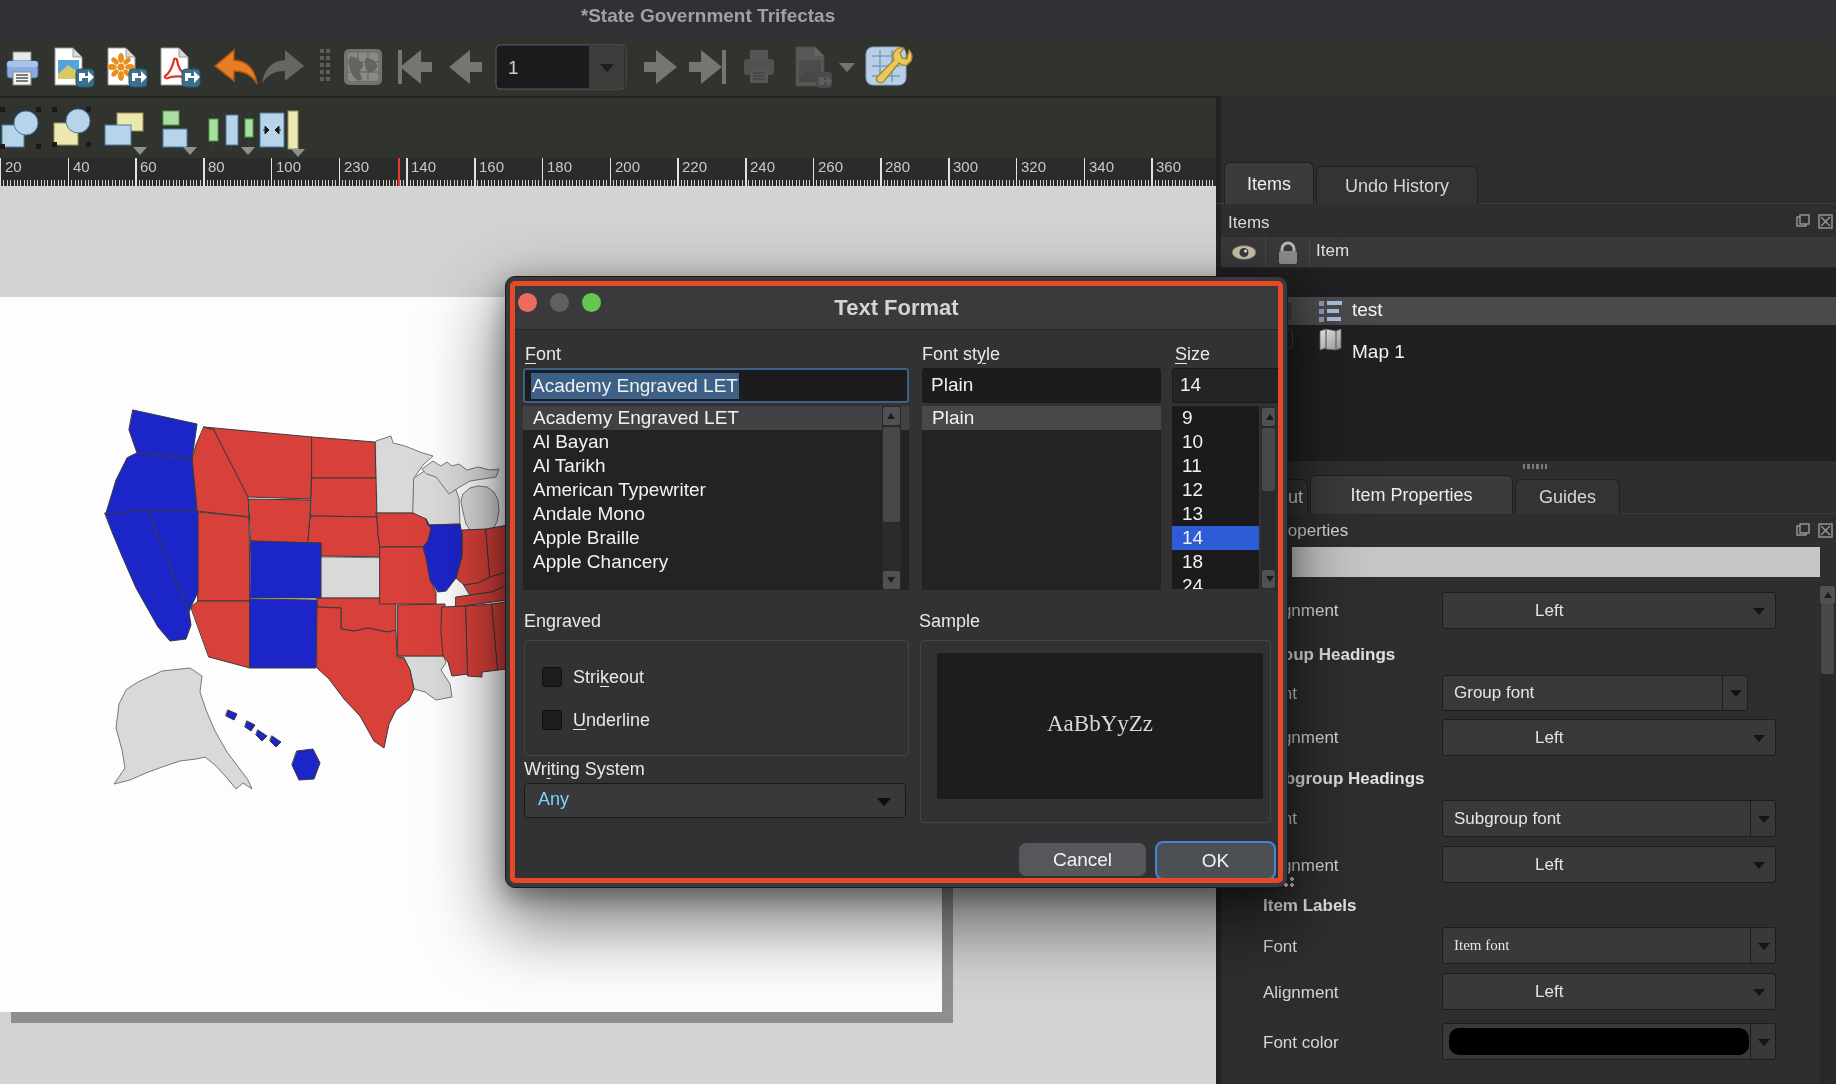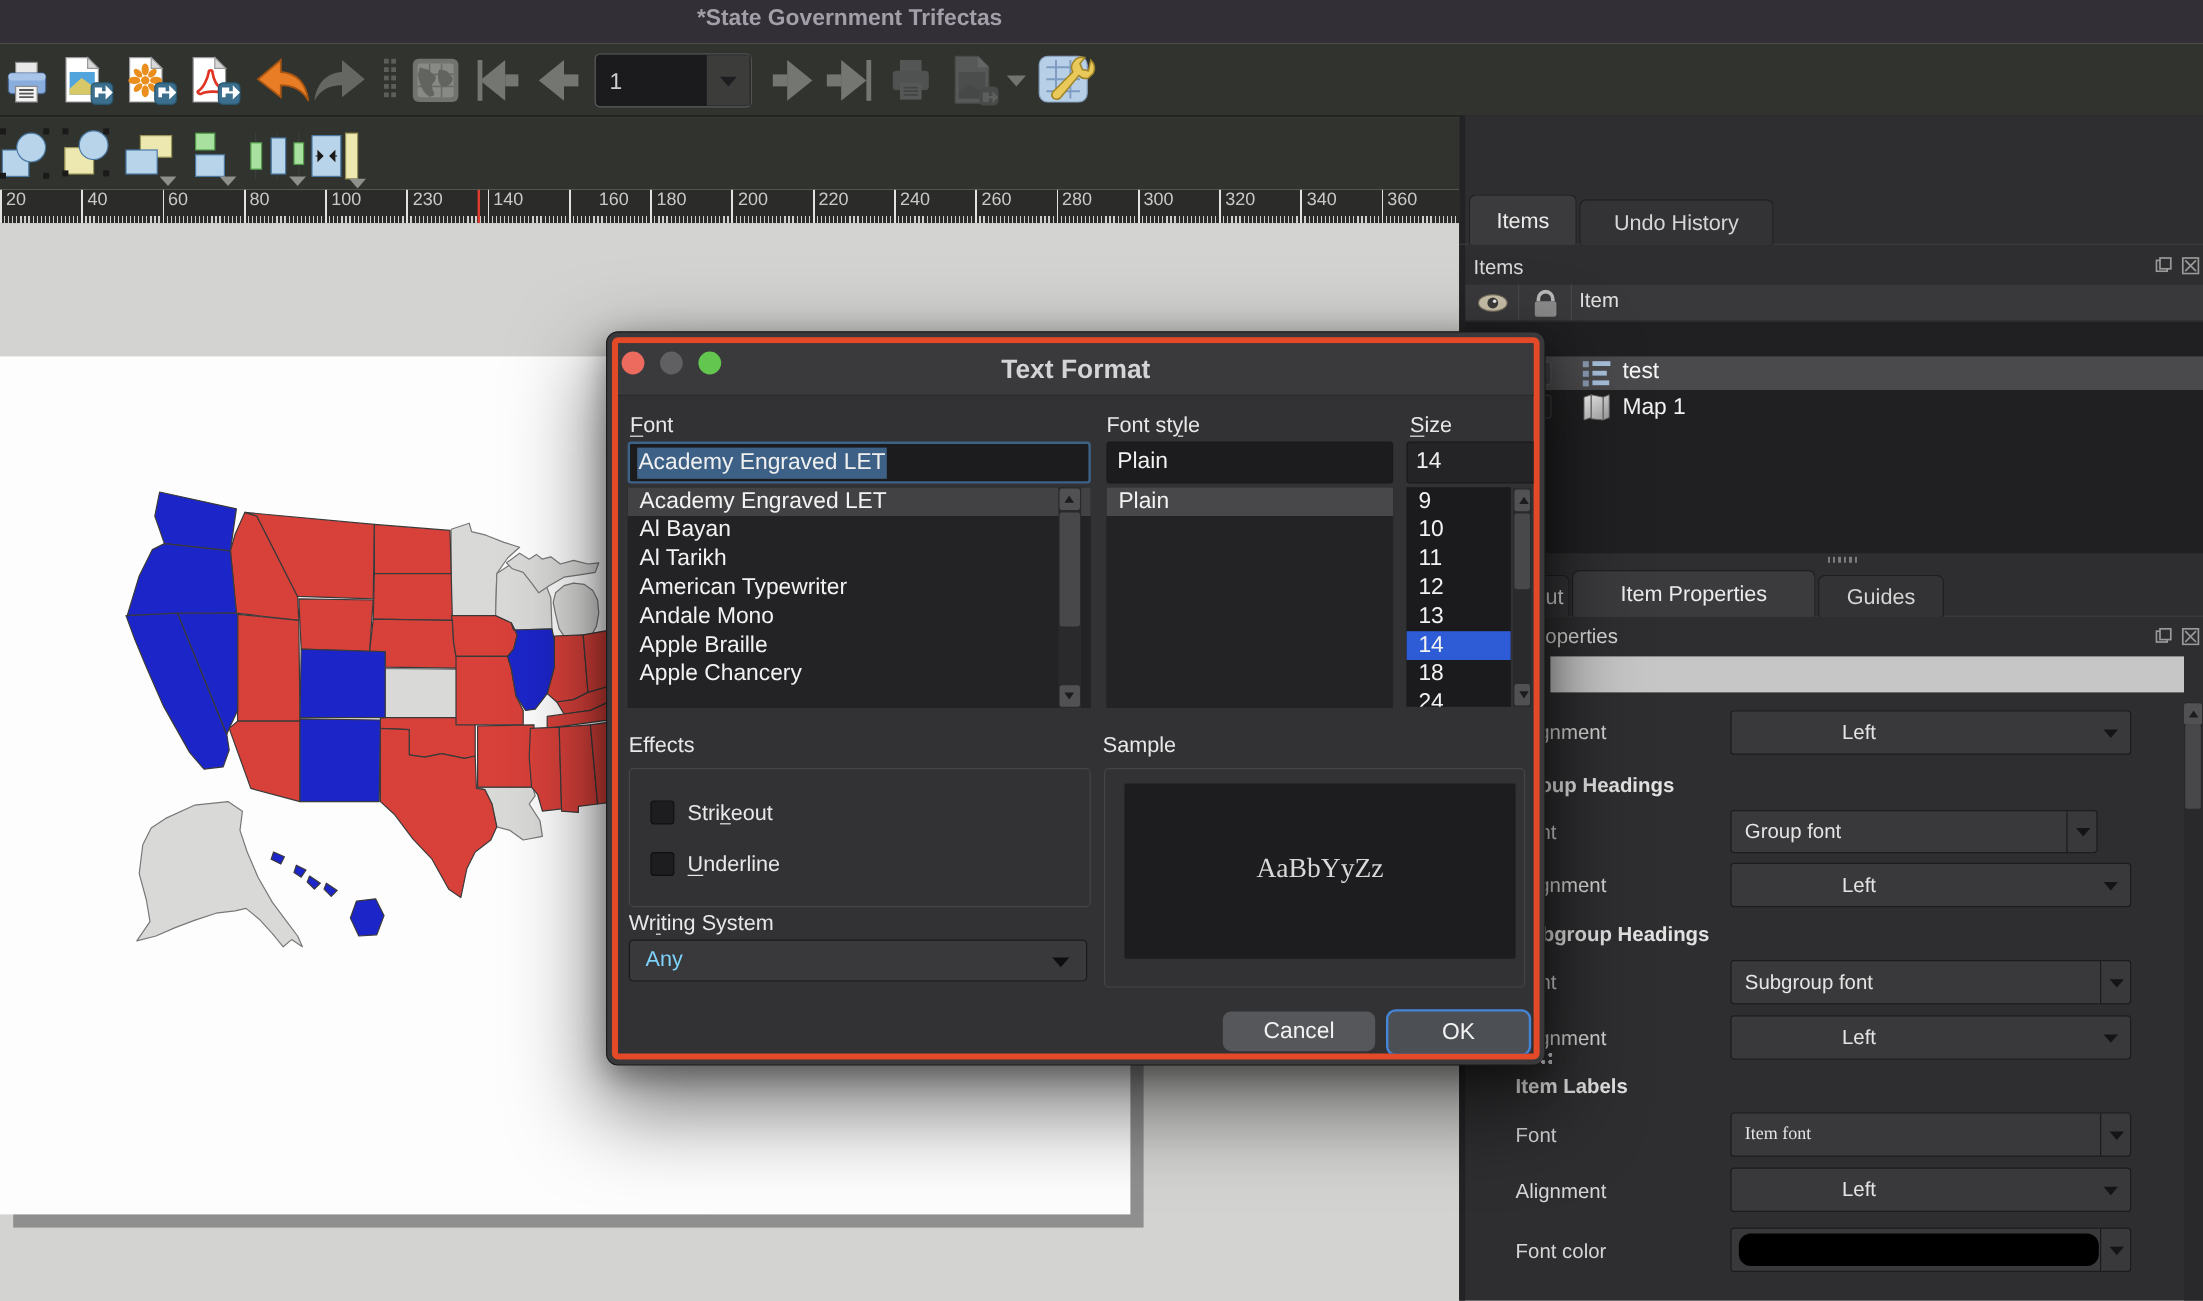--- a/index.html
+++ b/index.html
@@ -242,21 +242,21 @@
  <div class="abs" style="left:0;top:22px;width:1216px;height:6px;background:repeating-linear-gradient(90deg,#cfcfcd 0,#cfcfcd 1px,transparent 1px,transparent 3.3865px);"></div>
  <div class="abs" style="left:0;top:0;width:1216px;height:28px;background:repeating-linear-gradient(90deg,#e2e2e0 0,#e2e2e0 1.5px,transparent 1.5px,transparent 67.73px);"></div>
  <div class="abs" style="left:398px;top:0;width:2px;height:28px;background:#e03c2f;"></div>
  <span class="rnum" style="left:5px;">20</span>
  <span class="rnum" style="left:73px;">40</span>
  <span class="rnum" style="left:140px;">60</span>
  <span class="rnum" style="left:208px;">80</span>
  <span class="rnum" style="left:276px;">100</span>
  <span class="rnum" style="left:344px;">230</span>
  <span class="rnum" style="left:411px;">140</span>
- <span class="rnum" style="left:479px;margin-left:20px;">160</span>
+ <span class="rnum" style="left:479px;">160</span>
  <span class="rnum" style="left:547px;">180</span>
  <span class="rnum" style="left:615px;">200</span>
  <span class="rnum" style="left:682px;">220</span>
  <span class="rnum" style="left:750px;">240</span>
  <span class="rnum" style="left:818px;">260</span>
  <span class="rnum" style="left:885px;">280</span>
  <span class="rnum" style="left:953px;">300</span>
  <span class="rnum" style="left:1021px;">320</span>
  <span class="rnum" style="left:1089px;">340</span>
  <span class="rnum" style="left:1156px;">360</span>
@@ -367,21 +367,21 @@
   <div class="cb" style="left:52px;top:4px;background:#232325;border-color:#3e3e40;"></div>
   <svg class="abs" style="left:97px;top:3px;" width="25" height="23" viewBox="0 0 25 23">
    <defs>
           <linearGradient id="mapg" x1="0" y1="0" x2="1" y2="1">
     <stop offset="0" stop-color="#fafafa"></stop>
             <stop offset="1" stop-color="#9a9a9a"></stop>
           </linearGradient>
         </defs>
    <path d="M2 3l6-2v19l-6 2zM8 1l10 2v19L8 21zM18 3l5-2v19l-5 2z" fill="url(#mapg)" stroke="#6a6a6a" stroke-width="0.8"></path>
   </svg>
-  <span style="position:absolute;left:131px;top:4px;font-size:19px;color:#f2f2f2;">Map 1</span>
+  <span style="position:absolute;left:131px;top:16px;font-size:19px;color:#f2f2f2;">Map 1</span>
  </div>
 </div>
 
 <div class="abs" style="left:1523px;top:464px;width:26px;height:5px;z-index:2;background:repeating-linear-gradient(90deg,#7a7a7c 0,#7a7a7c 2px,transparent 2px,transparent 4.5px);"></div>
 
 <div class="abs" style="left:1216px;top:513px;width:620px;height:1px;background:#3c3c3e;z-index:2;"></div>
 <div class="tab inactive abs" style="left:1210px;top:479px;width:98px;height:35px;line-height:35px;z-index:2;text-align:right;padding-right:4px;">Layout</div>
 <div class="tab active abs" style="left:1310px;top:475px;width:203px;height:39px;line-height:39px;z-index:3;">Item Properties</div>
 <div class="tab inactive abs" style="left:1515px;top:479px;width:105px;height:35px;line-height:35px;z-index:2;">Guides</div>
 <div class="abs" style="left:1233px;top:521px;font-size:17px;color:#d8d8d8;z-index:2;">Item Properties</div>
@@ -475,21 +475,21 @@
    <div class="drow" style="background:#2e5bd6;">14</div>
    <div class="drow">18</div>
    <div class="drow">24</div>
   </div>
   <div class="sbar" style="left:746px;top:121px;height:182px;width:15px;">
    <div class="sarr up" style="top:1px;width:13px;"></div>
    <div class="sthumb" style="top:21px;width:13px;height:63px;"></div>
    <div class="sarr dn" style="bottom:1px;width:13px;"></div>
   </div>
 
-  <div class="dlg-label" style="left:9px;top:325px;">Effects</div>
+  <div class="dlg-label" style="left:9px;top:325px;">Engraved</div>
   <div style="position:absolute;left:9px;top:354px;width:385px;height:116px;border:1px solid #454547;border-radius:4px;box-sizing:border-box;"></div>
   <div class="cb" style="left:27px;top:381px;"></div>
   <div class="dlg-label" style="left:58px;top:381px;">Stri<span class="u">k</span>eout</div>
   <div class="cb" style="left:27px;top:424px;"></div>
   <div class="dlg-label" style="left:58px;top:424px;"><span class="u">U</span>nderline</div>
 
   <div class="dlg-label" style="left:9px;top:473px;">Wr<span class="u">i</span>ting System</div>
   <div style="position:absolute;left:9px;top:497px;width:382px;height:35px;background:#39393b;border:1px solid #1a1a1c;border-radius:4px;box-sizing:border-box;">
    <span style="position:absolute;left:13px;top:5px;font-size:18px;color:#7dd3fc;">Any</span>
    <span style="position:absolute;right:14px;top:14px;width:0;height:0;border-left:7px solid transparent;border-right:7px solid transparent;border-top:8px solid #0e0e10;"></span>

